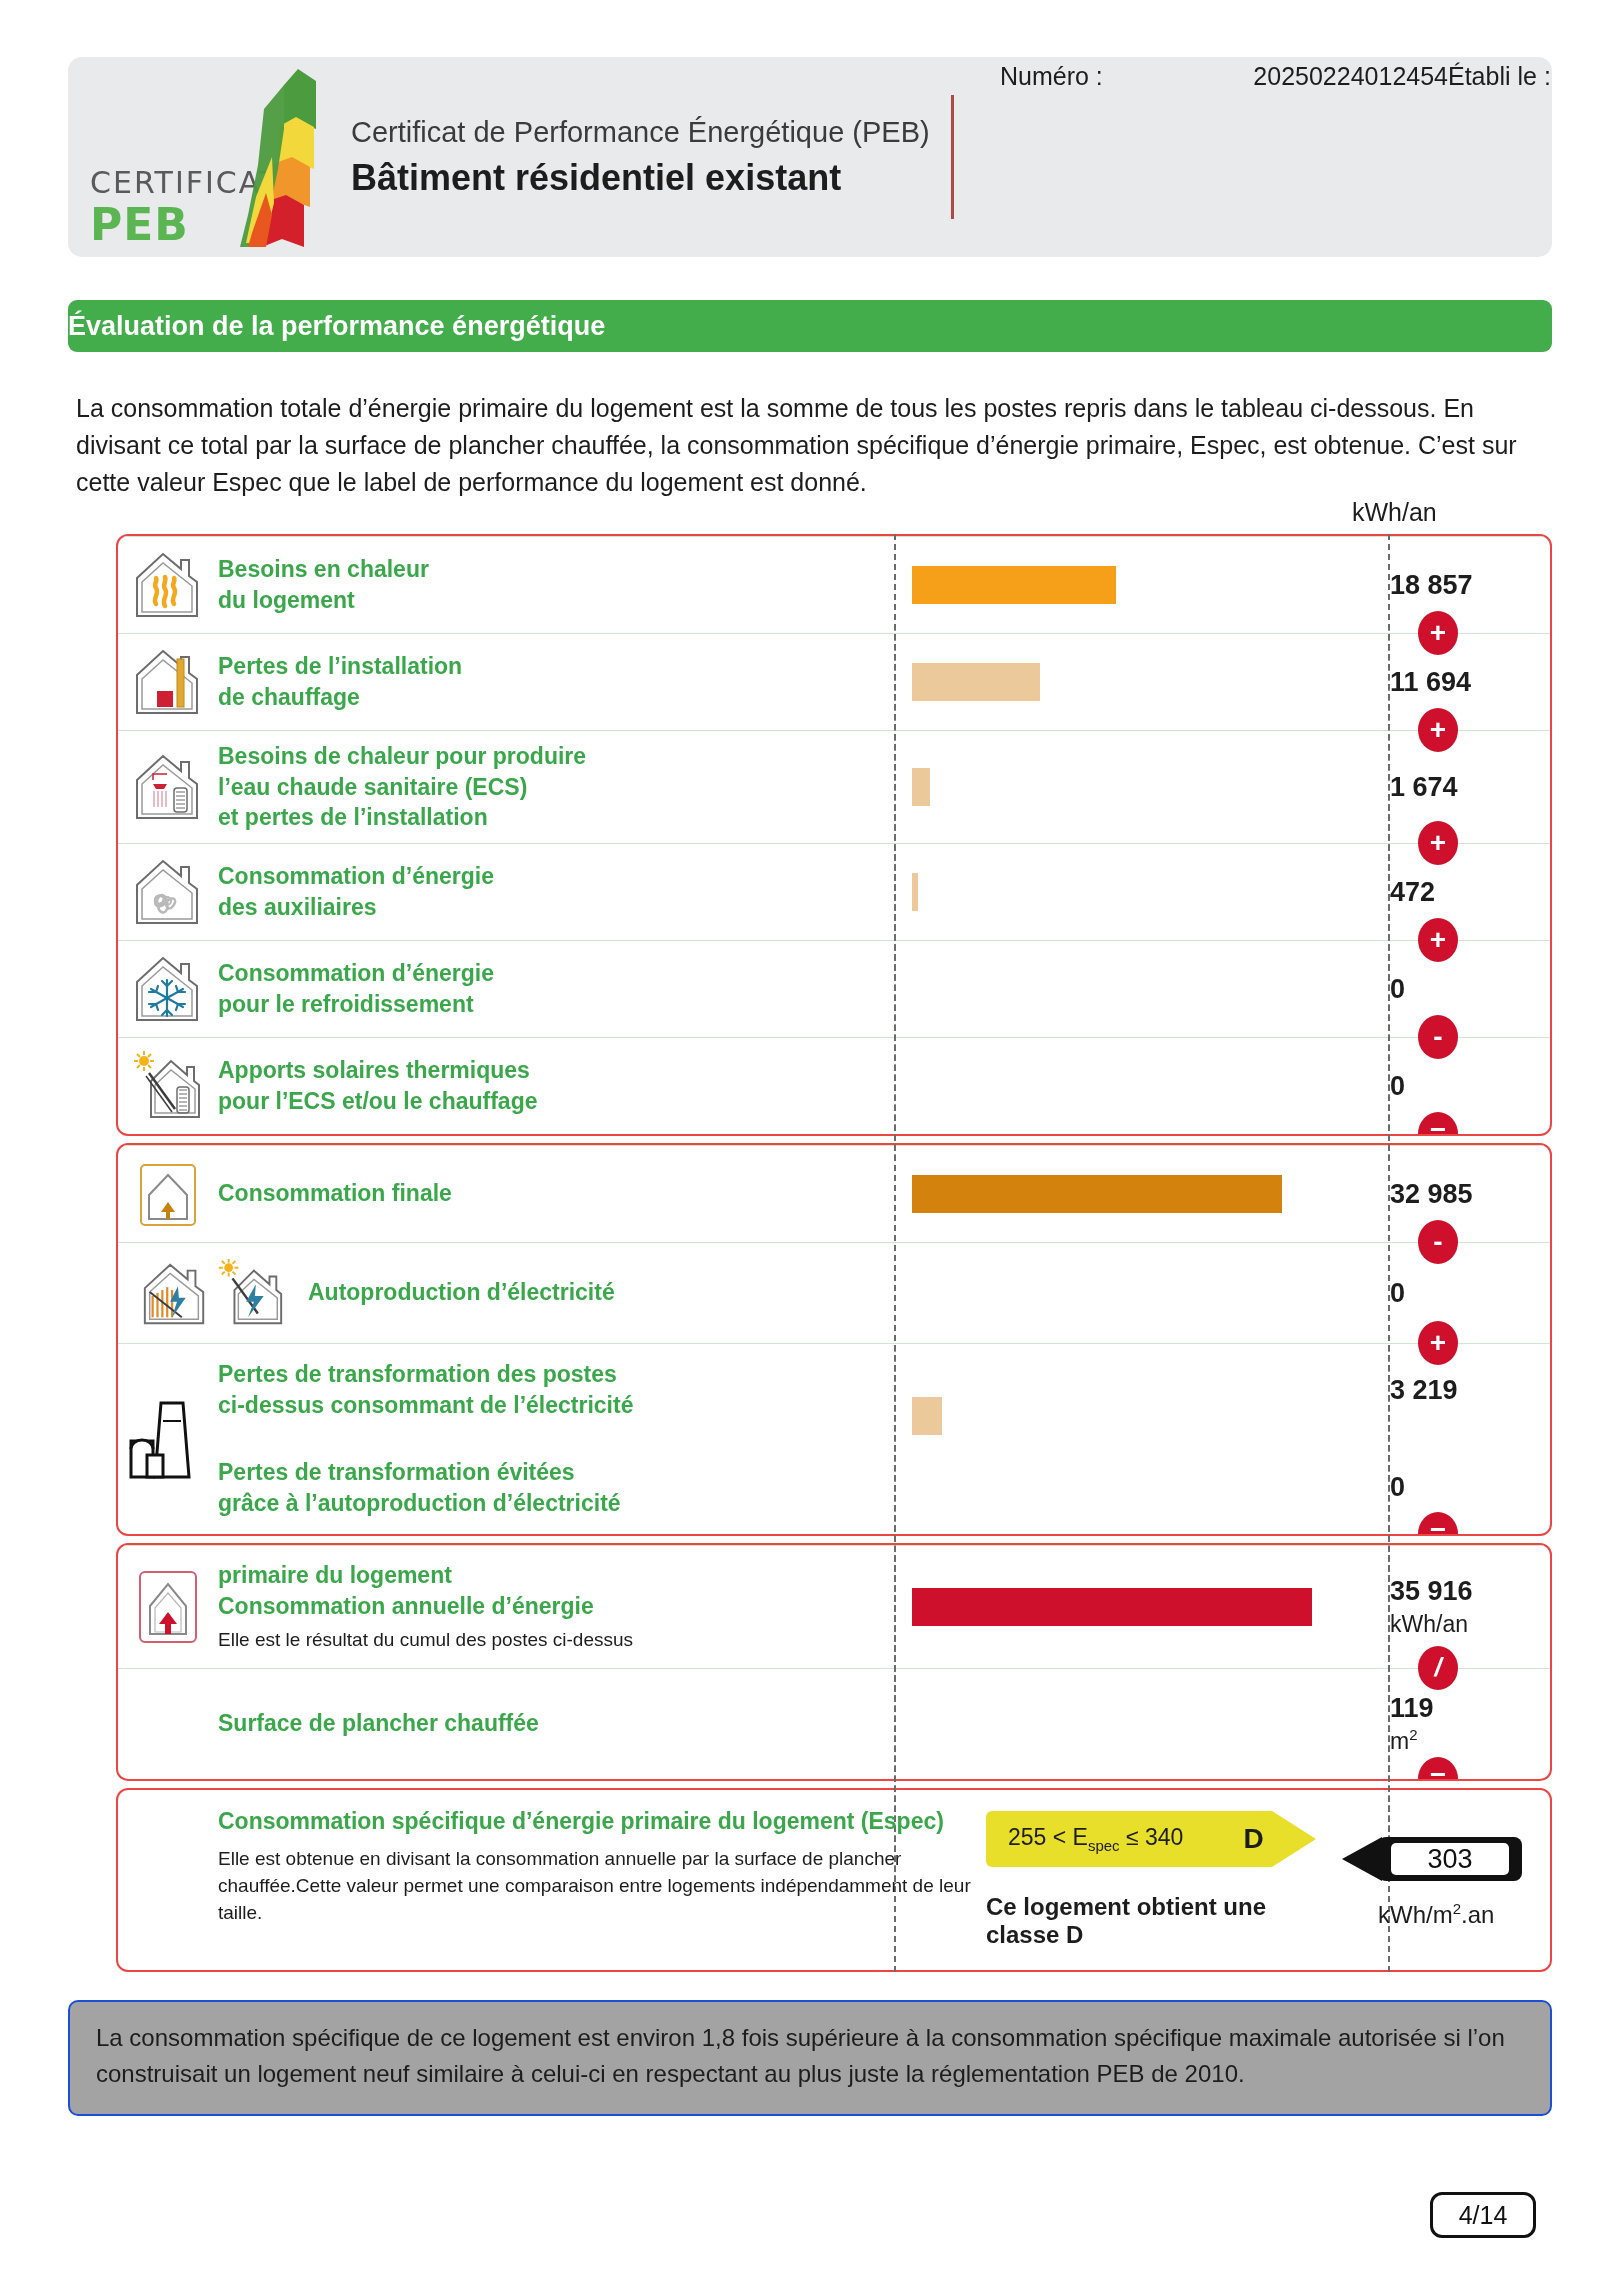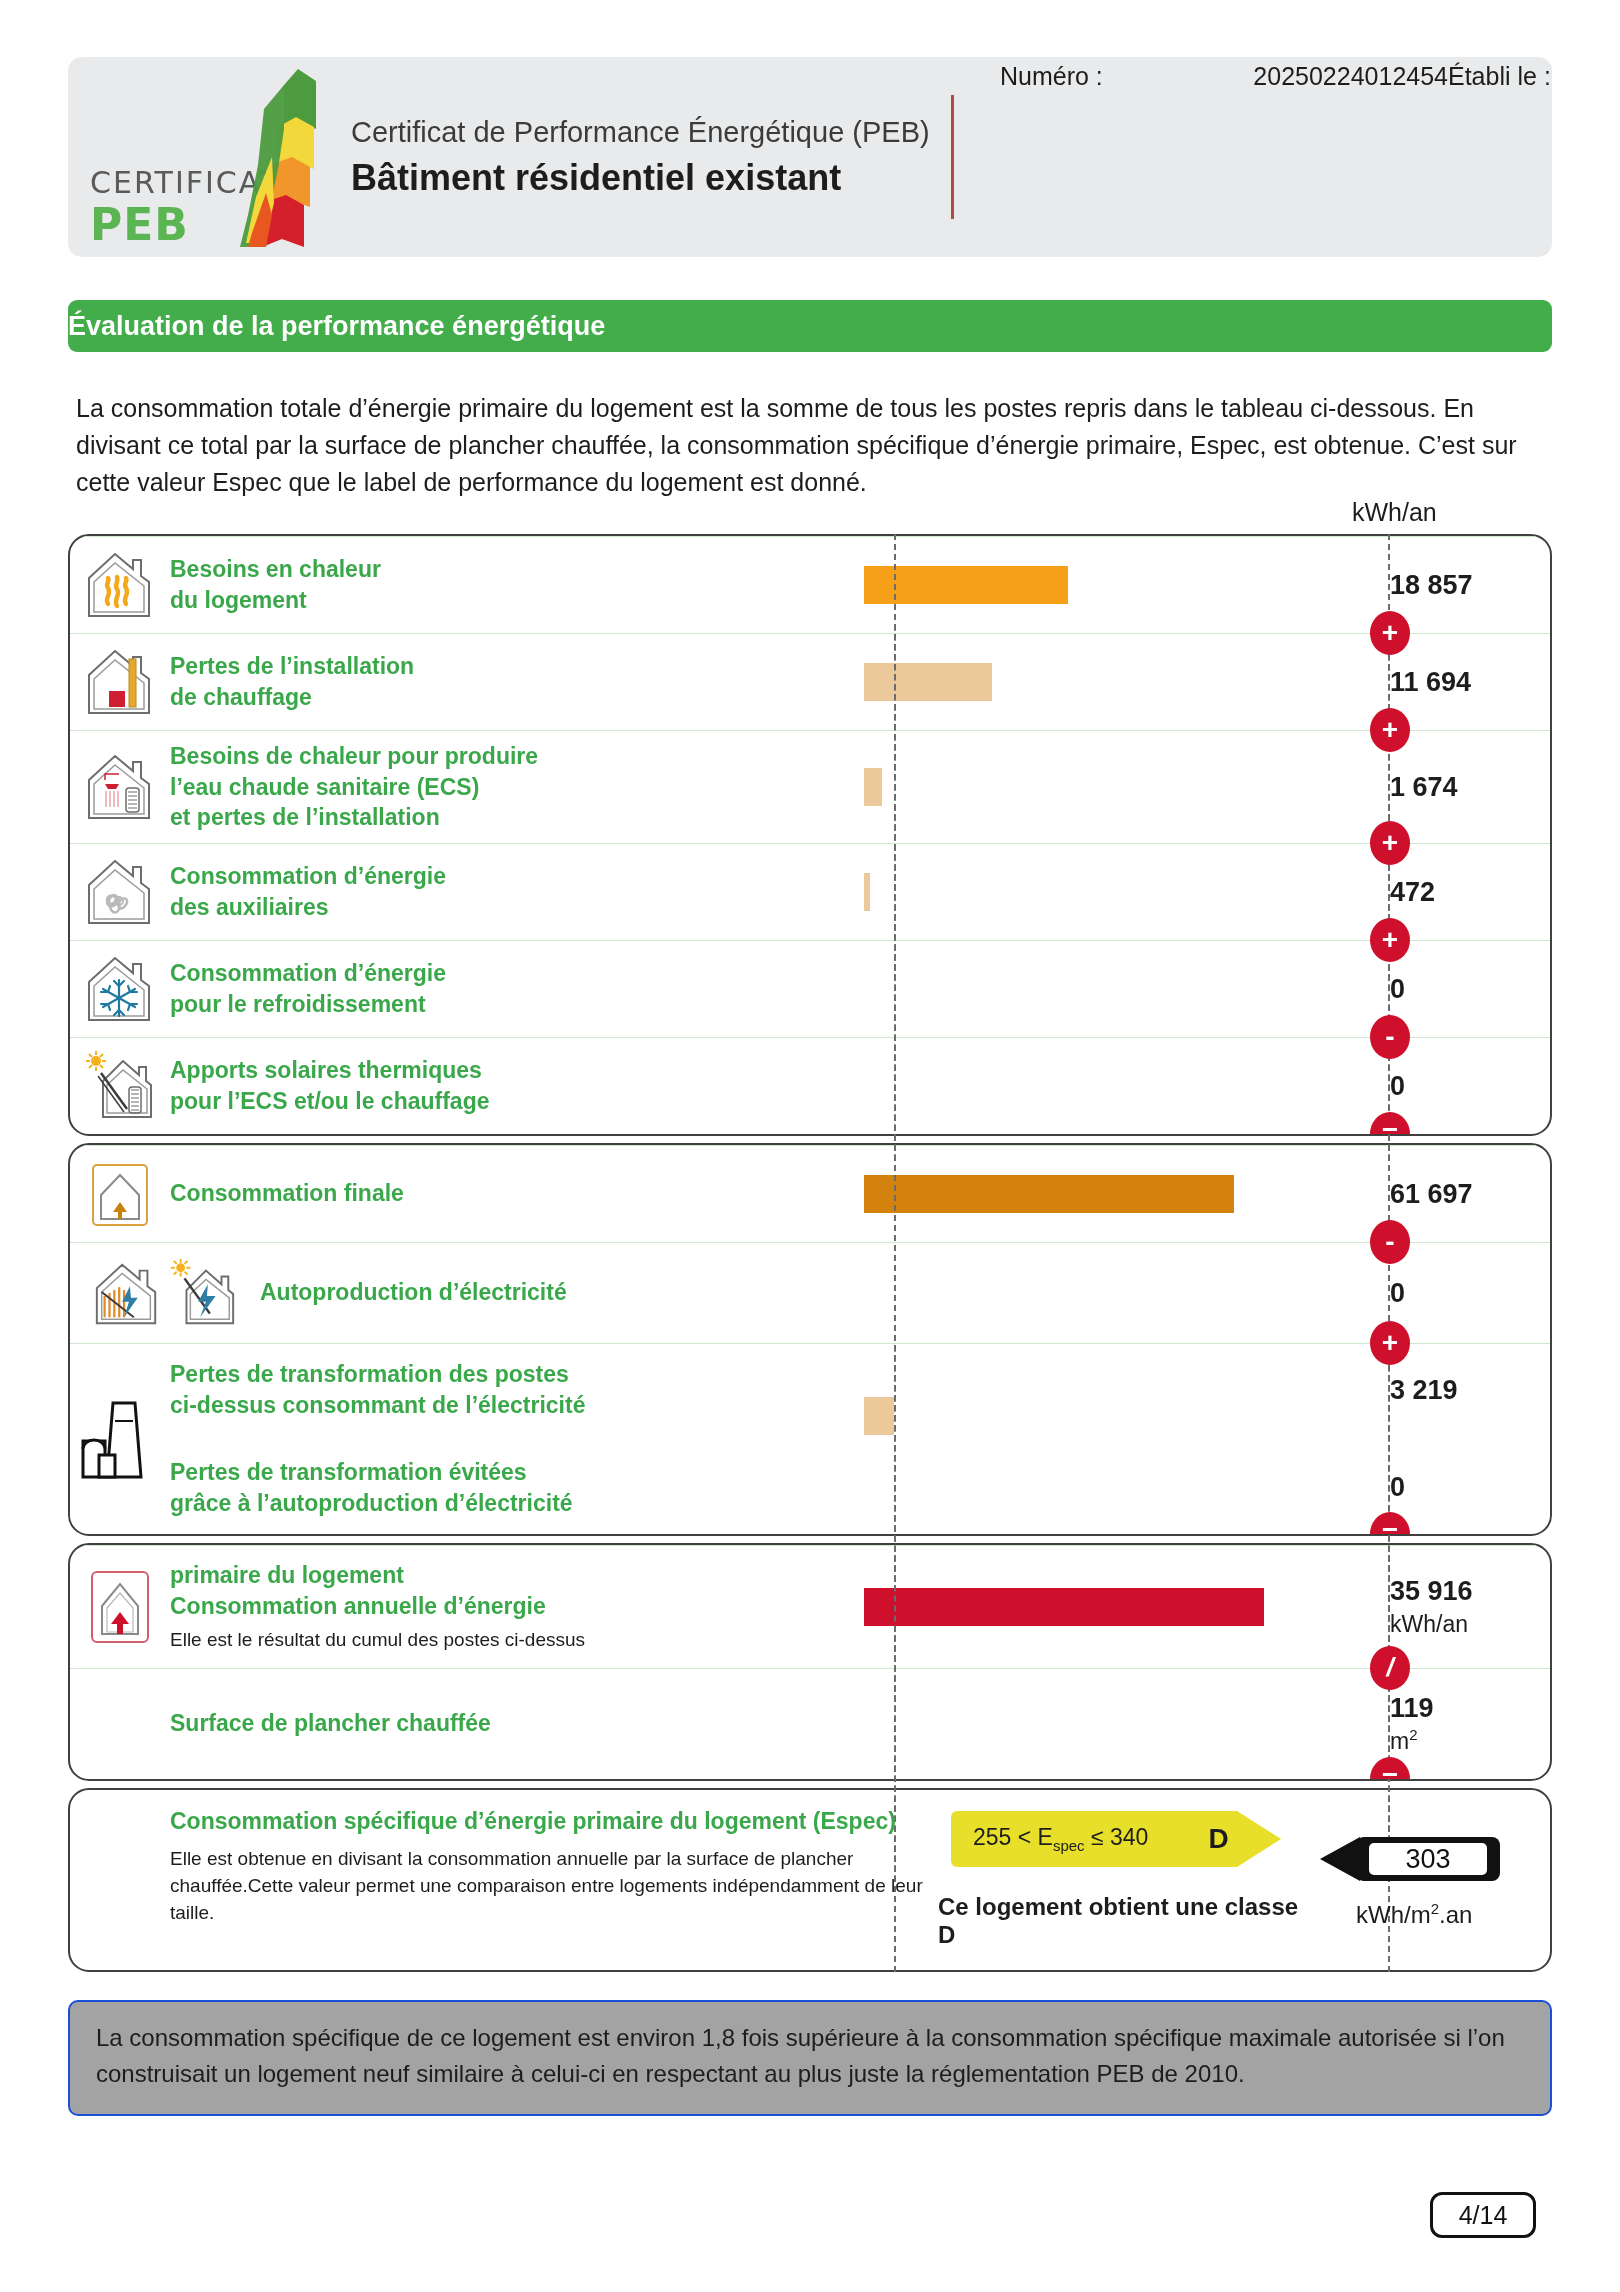--- a/index.html
+++ b/index.html
@@ -30,21 +30,21 @@
           display:flex;align-items:center;justify-content:flex-start;}
 
   
   .intro{position:absolute;left:76px;top:390px;width:1478px;font-size:25px;color:#1d1d1d;line-height:1.47;}
 
   
   .kwh-top{position:absolute;left:1352px;top:498px;font-size:25px;color:#1d1d1d;}
 
   
   .tbl{position:absolute;left:68px;top:534px;width:1484px;}
-  .grp{border:2px solid #404040;border-radius:21px;background:#fff;overflow:hidden;}
+  .grp{border:2px solid #ef4444;border-radius:12px;background:#fff;overflow:hidden;margin-left:48px;}
   .grp + .grp{margin-top:7px;}
   .row{position:relative;display:flex;border-top:1px solid #cfe7cf;min-height:74px;}
   .row:first-child{border-top:none;}
   .cell-icon{width:100px;flex:none;display:flex;align-items:center;justify-content:center;}
   .cell-lbl{flex:none;width:690px;display:flex;flex-direction:column;justify-content:center;padding:10px 4px 10px 0;}
   .lbl{color:#3aa84a;font-weight:bold;font-size:23px;line-height:1.33;}
   .sub{color:#1d1d1d;font-size:19px;line-height:1.35;margin-top:6px;font-weight:normal;}
   .cell-bar{flex:1;position:relative;}
   .cell-val{width:160px;flex:none;display:flex;flex-direction:column;justify-content:center;padding-left:26px;}
   .val{font-size:27px;font-weight:bold;color:#1d1d1d;line-height:1.2;}
@@ -347,21 +347,21 @@
             <path d="M37 45 l7 10 h-5 v7 h-4 v-7 h-5 z" fill="#C8810F"></path>
           </svg>
         </div>
         <div class="cell-lbl">
           <div class="lbl"><span>Consommation finale</span></div>
         </div>
         <div class="cell-bar">
           <div class="bar" id="barFinal" style="width: 370px; background: rgb(212, 130, 14);"></div>
         </div>
         <div class="cell-val">
-          <div class="val">61 697</div>
+          <div class="val">32 985</div>
         </div>
         <div class="op" style="top:100%">-</div>
       </div>
 
       <div class="row" style="min-height:100px">
         <div class="cell-icon" style="width:190px">
           <svg width="72" height="72" viewBox="0 0 74 74">
             <path d="M6 32 L32 8 L50 23 L50 14 L58 14 L58 30 L66 36 L66 68 L6 68 Z" fill="none" stroke="#6d6d6d" stroke-width="2"></path>
             <path d="M11 36 L32 17 L61 40 L61 64 L11 64 Z" fill="none" stroke="#9a9a9a" stroke-width="1.5"></path>
             <g stroke="#E08A2A" stroke-width="2.3" fill="none">

